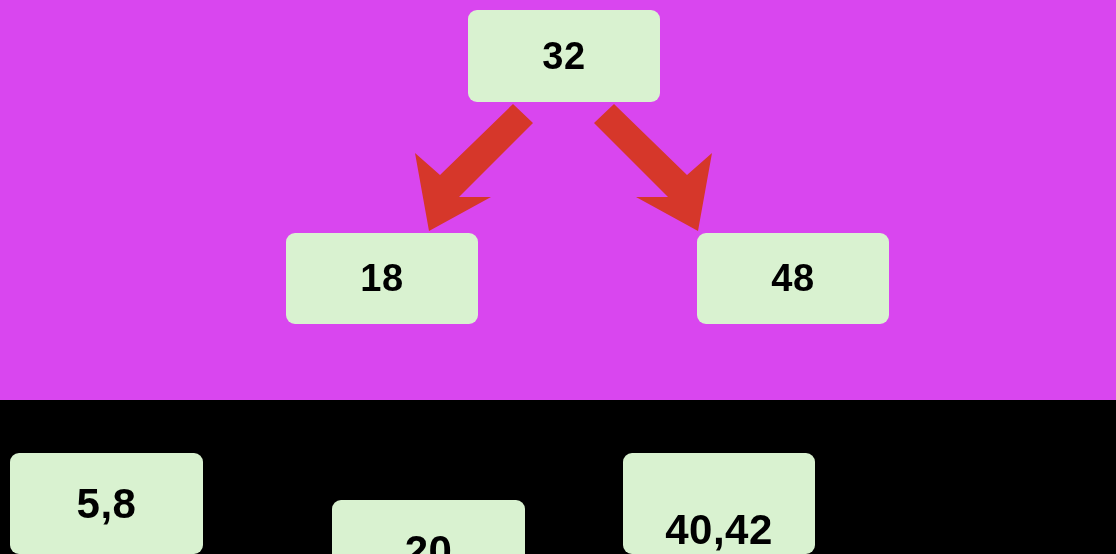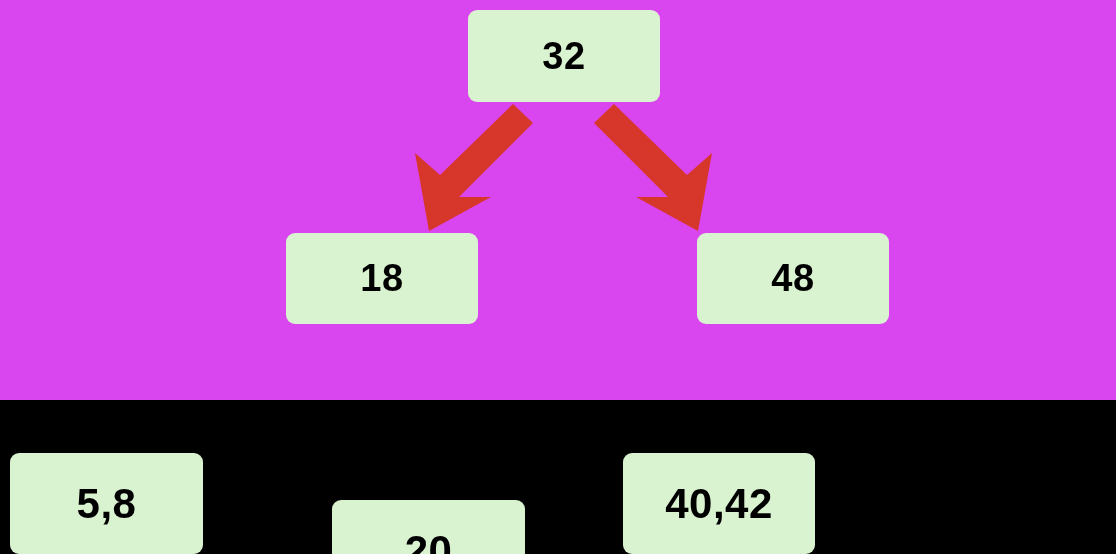--- a/index.html
+++ b/index.html
@@ -55,21 +55,21 @@
     font-size: 38px;
     margin-left: 14px;
   }
   .node-leaf {
     top: 453px;
     height: 101px;
     font-size: 42px;
   }
   .leaf-0 { left: 10px;  width: 193px; }
   .leaf-1 { left: 332px; width: 193px; margin-top: 47px; }
-  .leaf-2 { left: 623px; width: 192px; }
+  .leaf-2 { left: 623px; width: 192px; align-items: flex-end; }
   .leaf-3 { left: 913px; width: 192px; }
 
   #arrow-layer {
     position: absolute;
     left: 0;
     top: 0;
     width: 1116px;
     height: 554px;
     pointer-events: none;
   }

